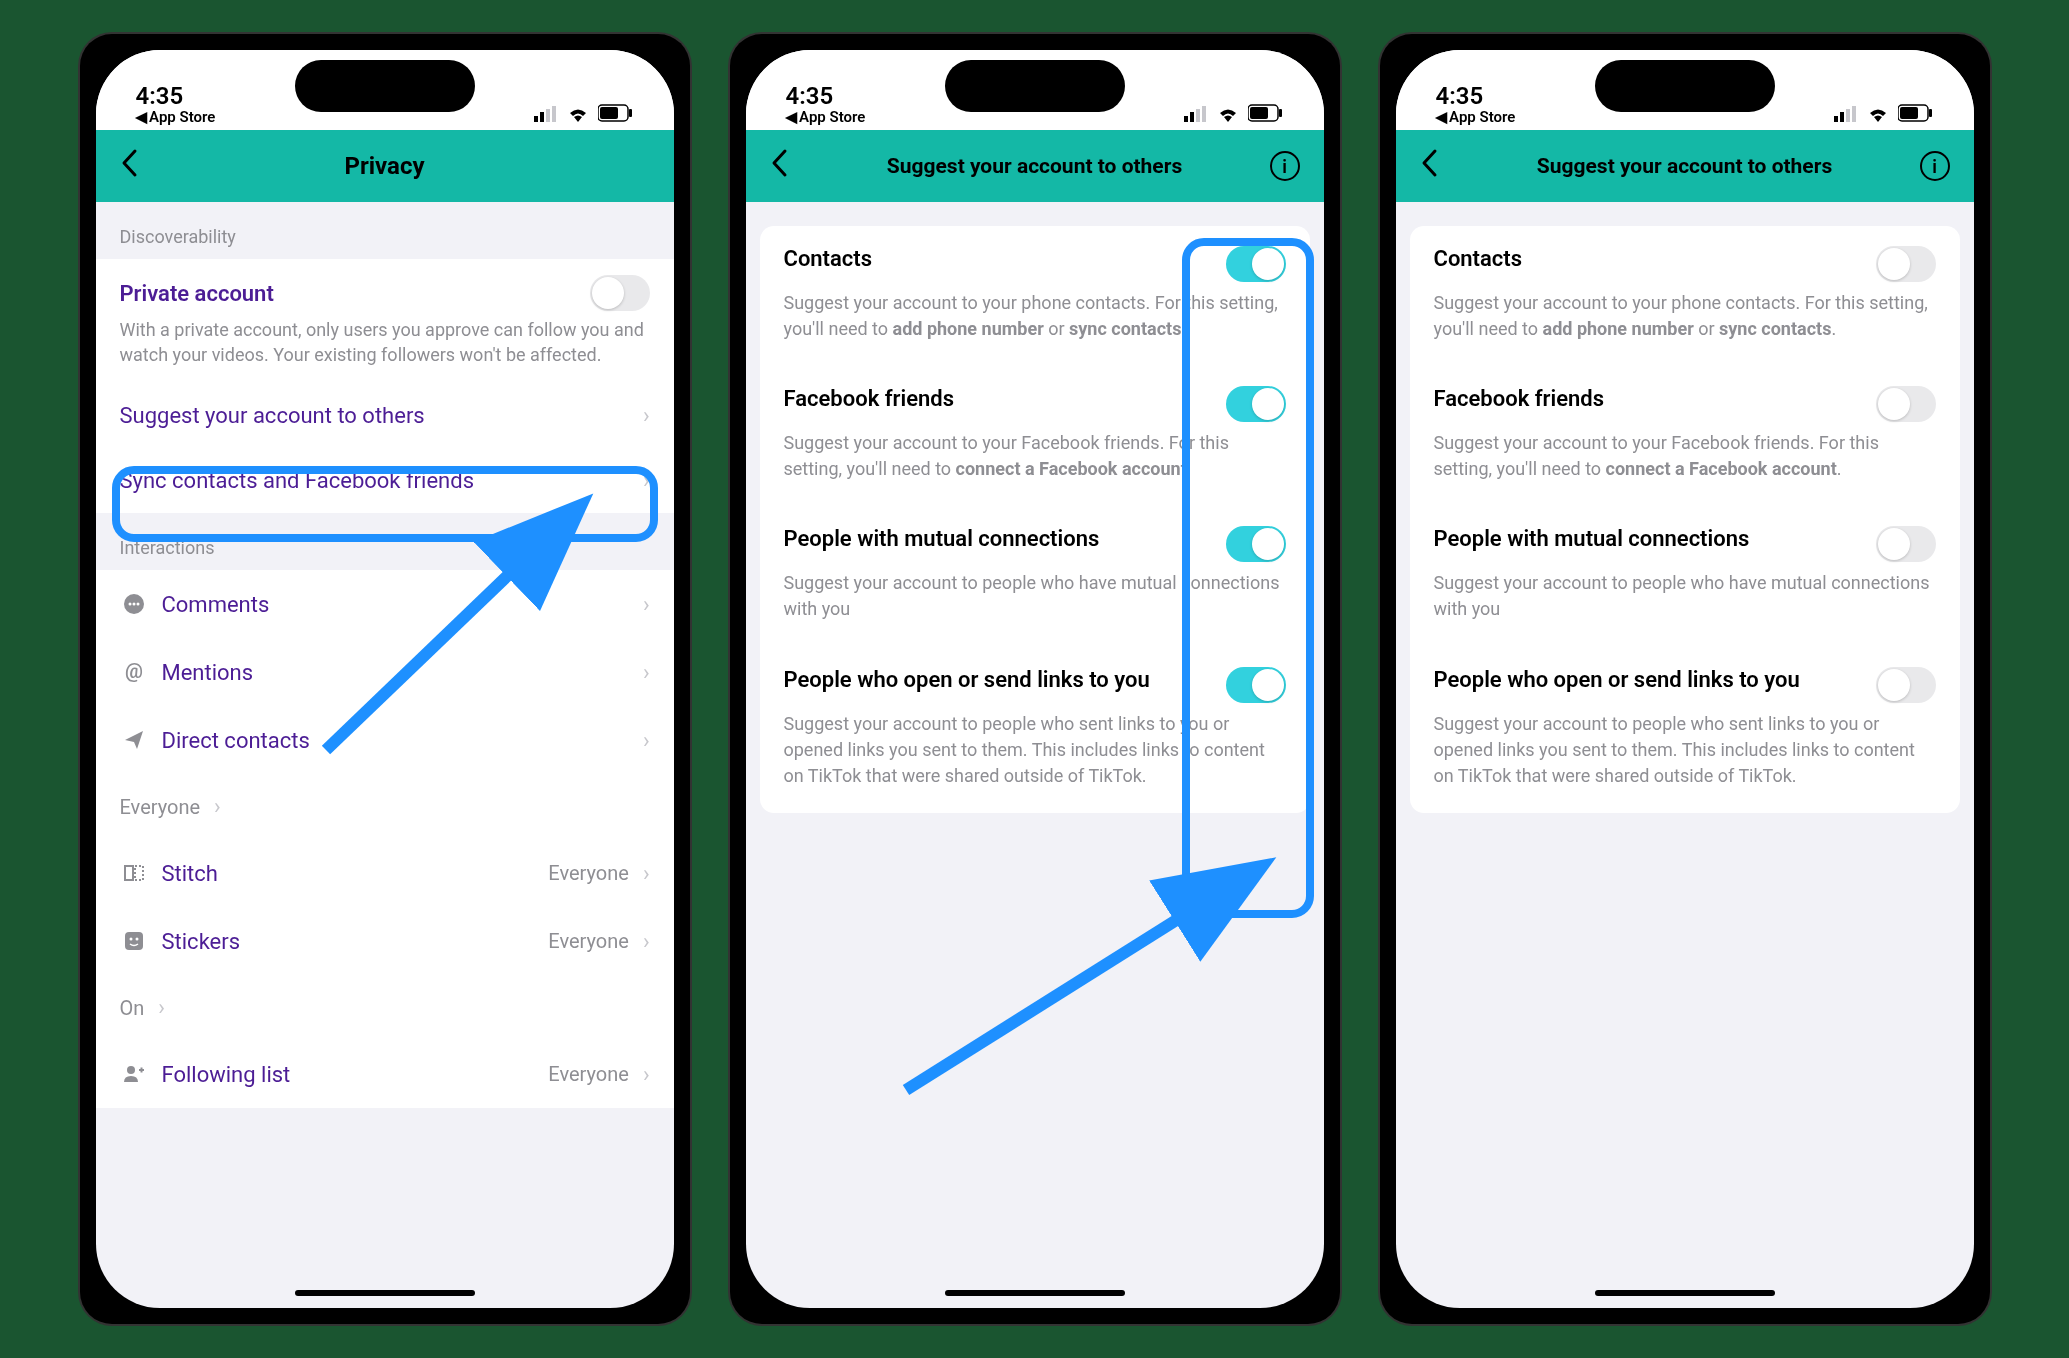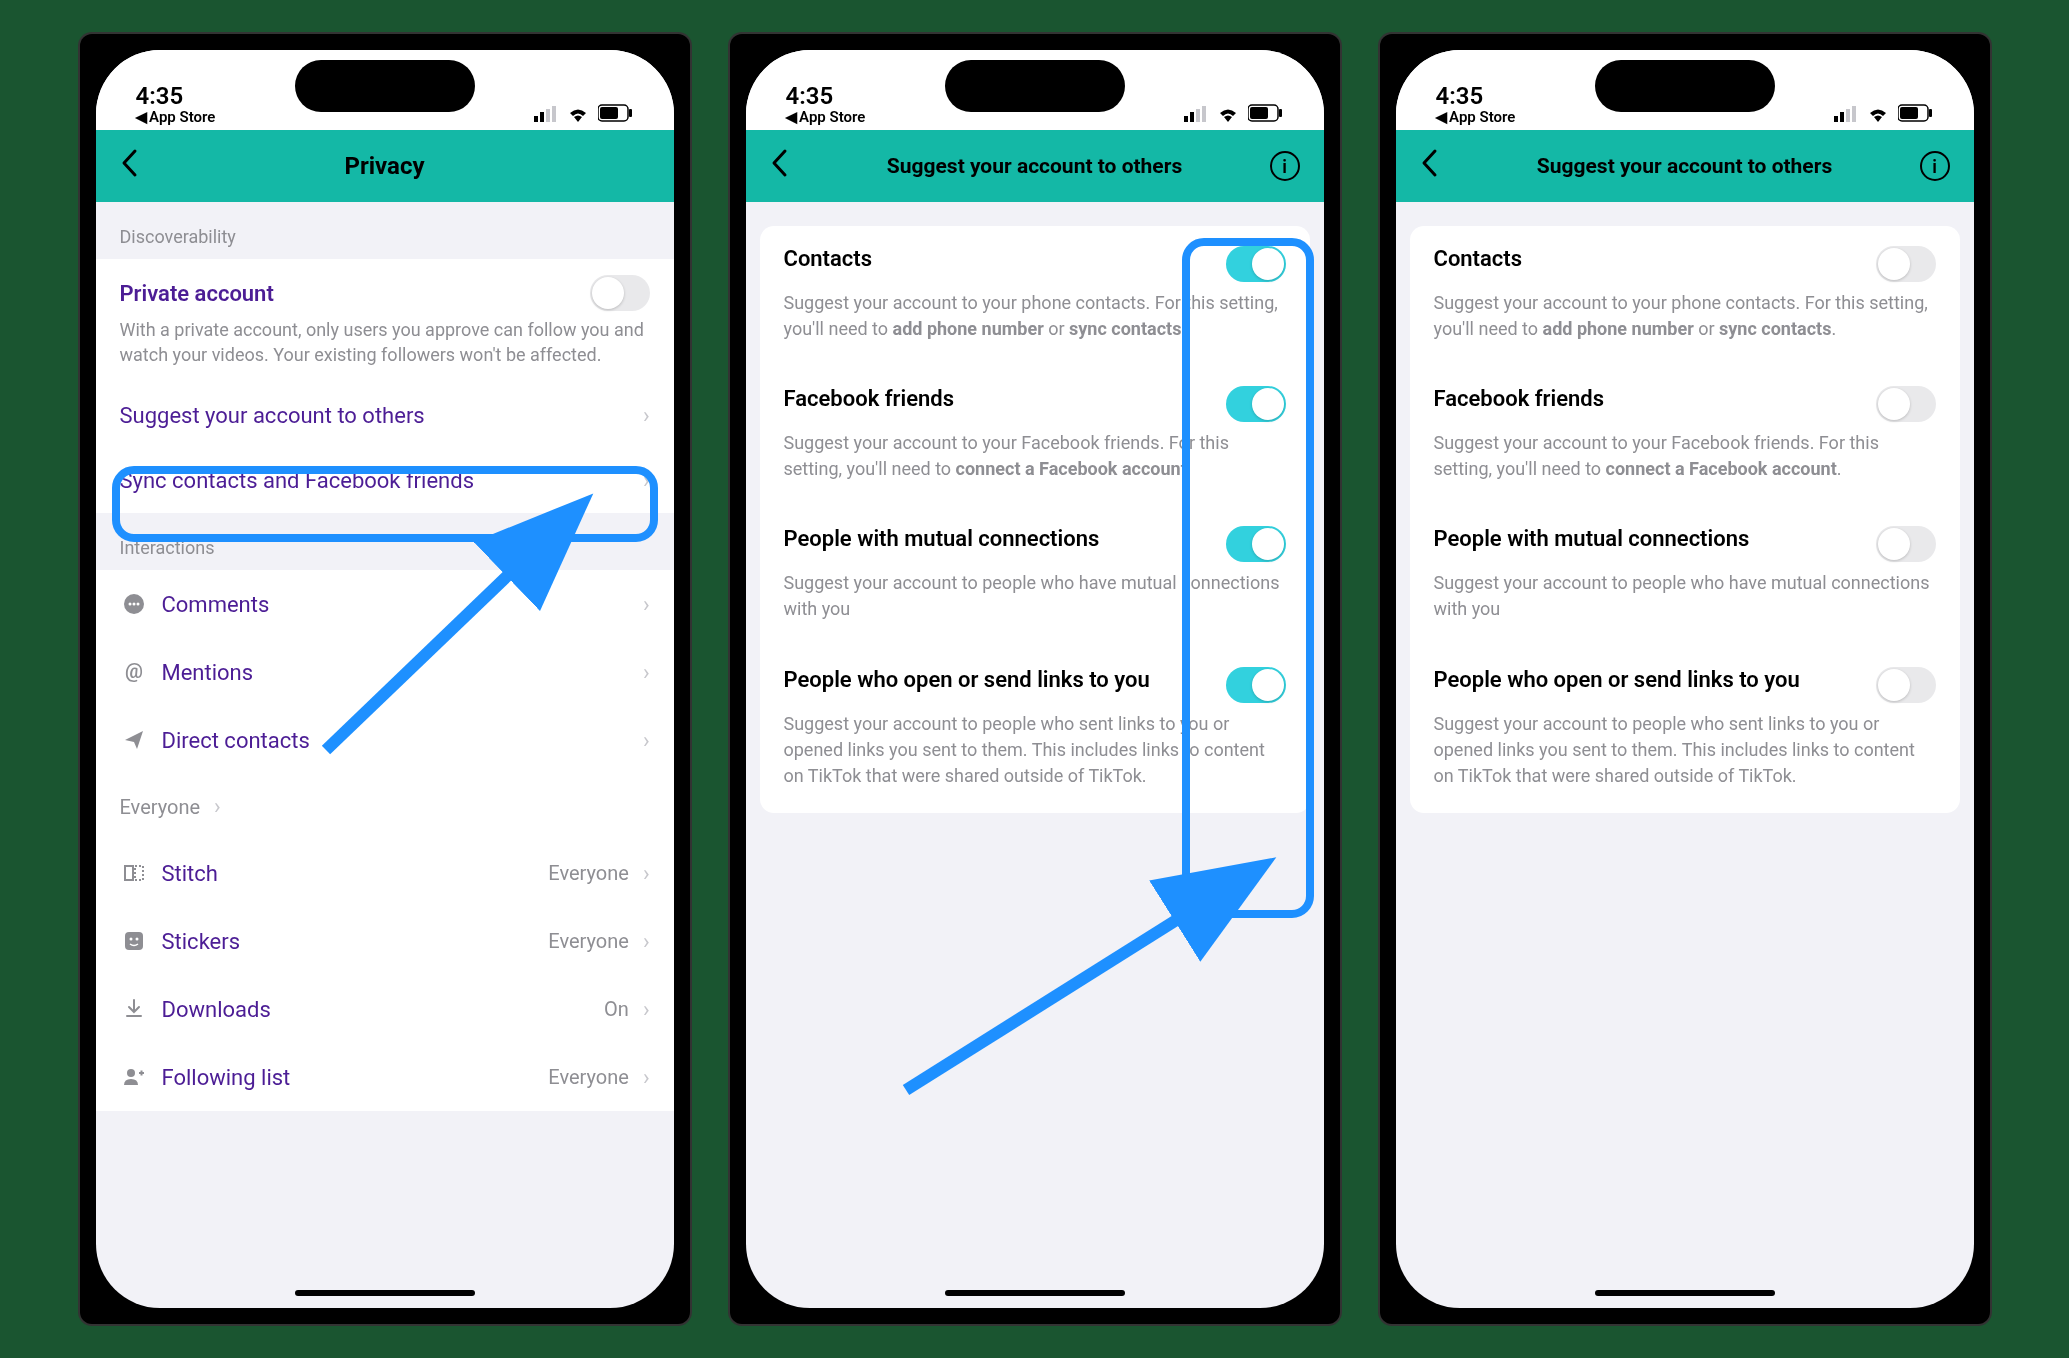--- a/index.html
+++ b/index.html
@@ -11,21 +11,21 @@
     display: flex;
     gap: 40px;
     justify-content: center;
     align-items: center;
     padding: 30px;
   }
   .phone {
     width: 610px;
     height: 1290px;
     background: #000;
-    border-radius: 12px;
+    border-radius: 32px;
     padding: 16px;
     position: relative;
     box-shadow: 0 0 0 2px #333;
   }
   .screen {
     width: 100%;
     height: 100%;
     background: #f2f2f7;
     border-radius: 64px;
     overflow: hidden;
@@ -305,28 +305,20 @@
                 </svg>
               </span>
               <span class="row-title">Stickers</span>
             </div>
           <div class="row-right">
               <span class="row-value">Everyone</span>
               <span class="chevron">›</span>
             </div>
         </div>
         <div class="row">
-          <div class="row-left">
-              <span class="row-icon">
-                <svg width="24" height="24" viewBox="0 0 24 24">
-                  <path d="M12 3 L12 15 M7 10 L12 15 L17 10 M5 19 L19 19" stroke="#8e8e93" stroke-width="2" fill="none" stroke-linecap="round"></path>
-                </svg>
-              </span>
-              <span class="row-title">Downloads</span>
-            </div>
           <div class="row-right">
               <span class="row-value">On</span>
               <span class="chevron">›</span>
             </div>
         </div>
         <div class="row">
           <div class="row-left">
               <span class="row-icon">
                 <svg width="24" height="24" viewBox="0 0 24 24">
                   <circle cx="9" cy="8" r="4" fill="#8e8e93"></circle>

